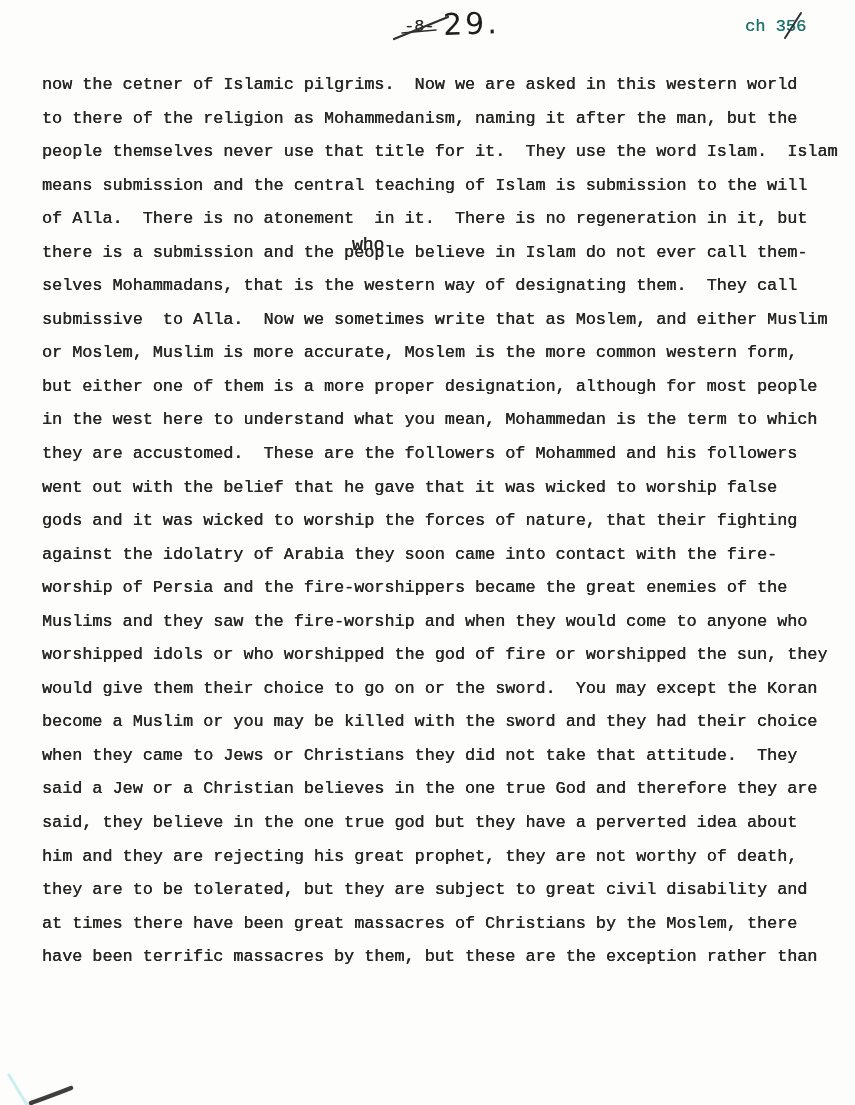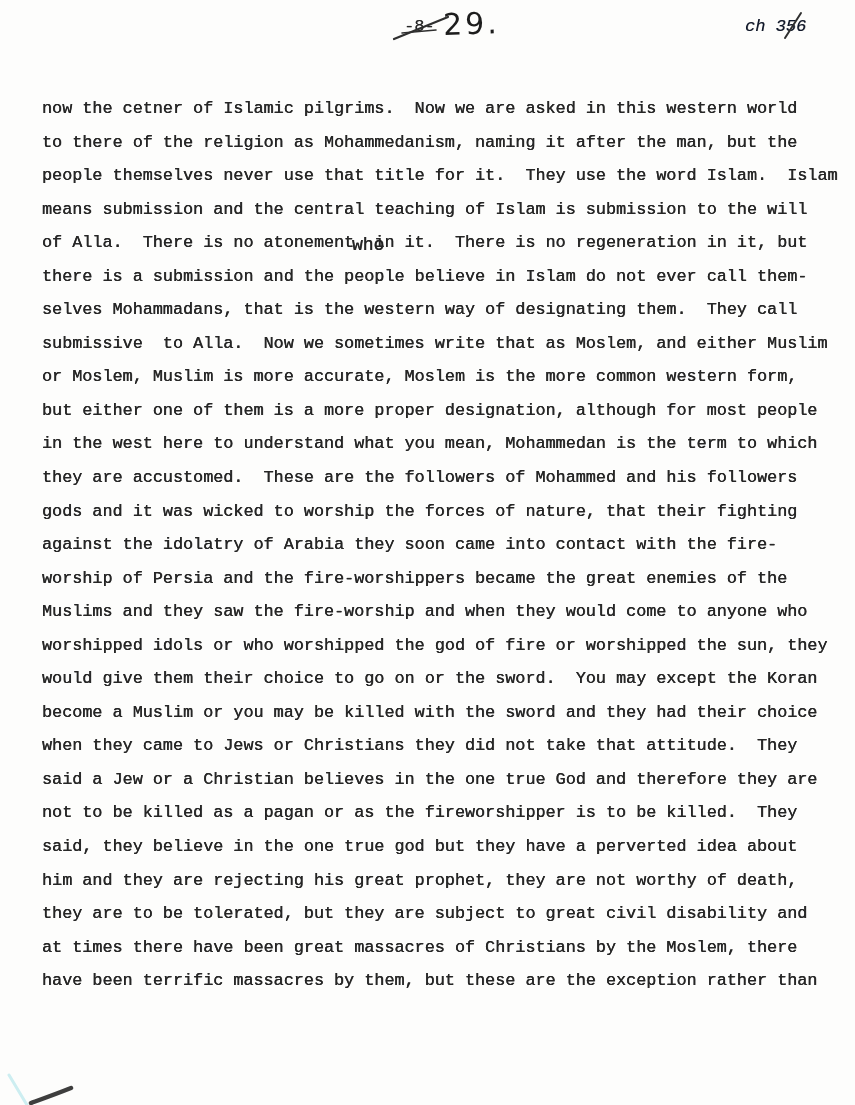--- a/index.html
+++ b/index.html
@@ -24,29 +24,28 @@
   .hand-pageno {
     position: absolute; left: 443px; top: 6px;
     font-family: "DejaVu Sans", sans-serif;
     font-size: 30px; color: #1d1d1d;
     transform: rotate(-2deg);
     letter-spacing: 3px;
     white-space: pre;
   }
   .chapter-ref {
     position: absolute; left: 745px; top: 17px;
-    font-size: 17px; color: #0f172a;
+    font-size: 17px; color: #0f766e;
     text-shadow: 0.4px 0 0 rgba(30,30,30,0.6);
     white-space: pre;
-    font-style: italic;
   }
   .chapter-ref span { white-space: pre; }
   
   .body-text {
-    position: absolute; left: 42px; top: 92px;
+    position: absolute; left: 42px; top: 68px;
     font-size: 16.8px; color: #262626;
     text-shadow: 0 0 0.5px rgba(25,25,25,0.85), 0.4px 0 0 rgba(25,25,25,0.5);
   }
   .line {
     white-space: pre;
     height: 33.55px; line-height: 33.55px;
   }
   .insert-word {
     position: absolute; left: 352px; top: 236px;
     font-size: 18px; color: #262626; line-height: 18px;
@@ -79,30 +78,30 @@
     <div class="line">people themselves never use that title for it.  They use the word Islam.  Islam</div>
     <div class="line">means submission and the central teaching of Islam is submission to the will</div>
     <div class="line">of Alla.  There is no atonement  in it.  There is no regeneration in it, but</div>
     <div class="line">there is a submission and the people believe in Islam do not ever call them-</div>
     <div class="line">selves Mohammadans, that is the western way of designating them.  They call</div>
     <div class="line">submissive  to Alla.  Now we sometimes write that as Moslem, and either Muslim</div>
     <div class="line">or Moslem, Muslim is more accurate, Moslem is the more common western form,</div>
     <div class="line">but either one of them is a more proper designation, although for most people</div>
     <div class="line">in the west here to understand what you mean, Mohammedan is the term to which</div>
     <div class="line">they are accustomed.  These are the followers of Mohammed and his followers</div>
+    <div class="line">went out with the belief that he gave that it was wicked to worship false</div>
     <div class="line">gods and it was wicked to worship the forces of nature, that their fighting</div>
     <div class="line">against the idolatry of Arabia they soon came into contact with the fire-</div>
     <div class="line">worship of Persia and the fire-worshippers became the great enemies of the</div>
     <div class="line">Muslims and they saw the fire-worship and when they would come to anyone who</div>
     <div class="line">worshipped idols or who worshipped the god of fire or worshipped the sun, they</div>
     <div class="line">would give them their choice to go on or the sword.  You may except the Koran</div>
     <div class="line">become a Muslim or you may be killed with the sword and they had their choice</div>
     <div class="line">when they came to Jews or Christians they did not take that attitude.  They</div>
     <div class="line">said a Jew or a Christian believes in the one true God and therefore they are</div>
-    <div class="line">not to be killed as a pagan or as the fireworshipper is to be killed.  They</div>
     <div class="line">said, they believe in the one true god but they have a perverted idea about</div>
     <div class="line">him and they are rejecting his great prophet, they are not worthy of death,</div>
     <div class="line">they are to be tolerated, but they are subject to great civil disability and</div>
     <div class="line">at times there have been great massacres of Christians by the Moslem, there</div>
     <div class="line">have been terrific massacres by them, but these are the exception rather than</div>
   </div>
 
   <svg class="marks-overlay" viewBox="0 0 855 1105" xmlns="http://www.w3.org/2000/svg">
 
     <line x1="394" y1="39" x2="448" y2="17" stroke="#2f2f2f" stroke-width="2.2" stroke-linecap="round"></line>

